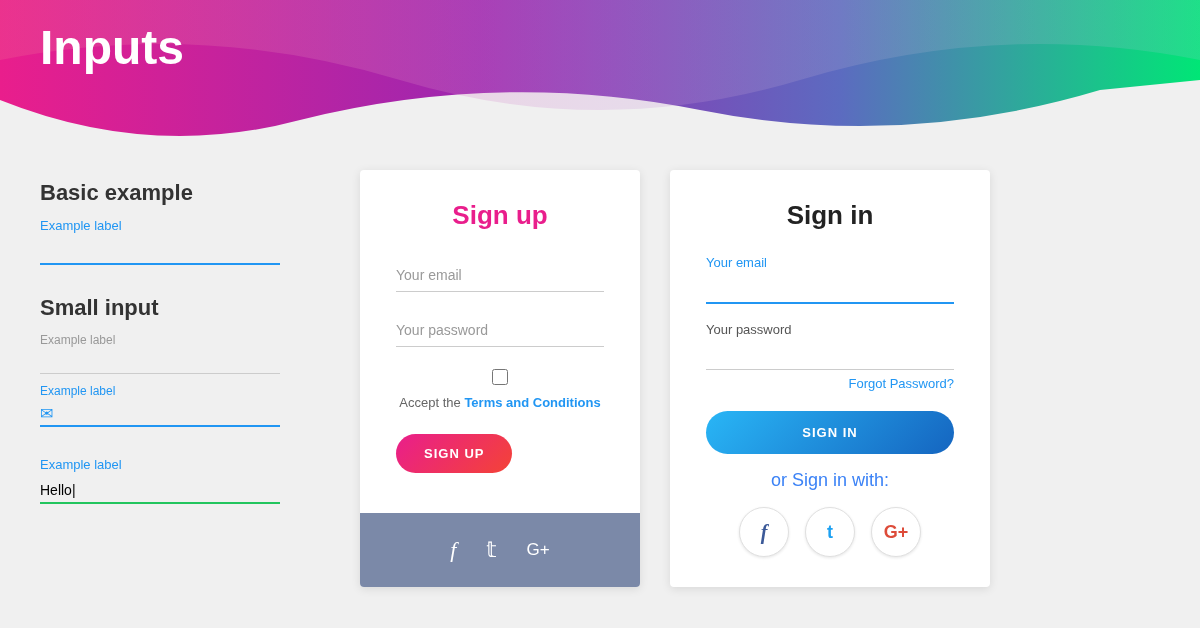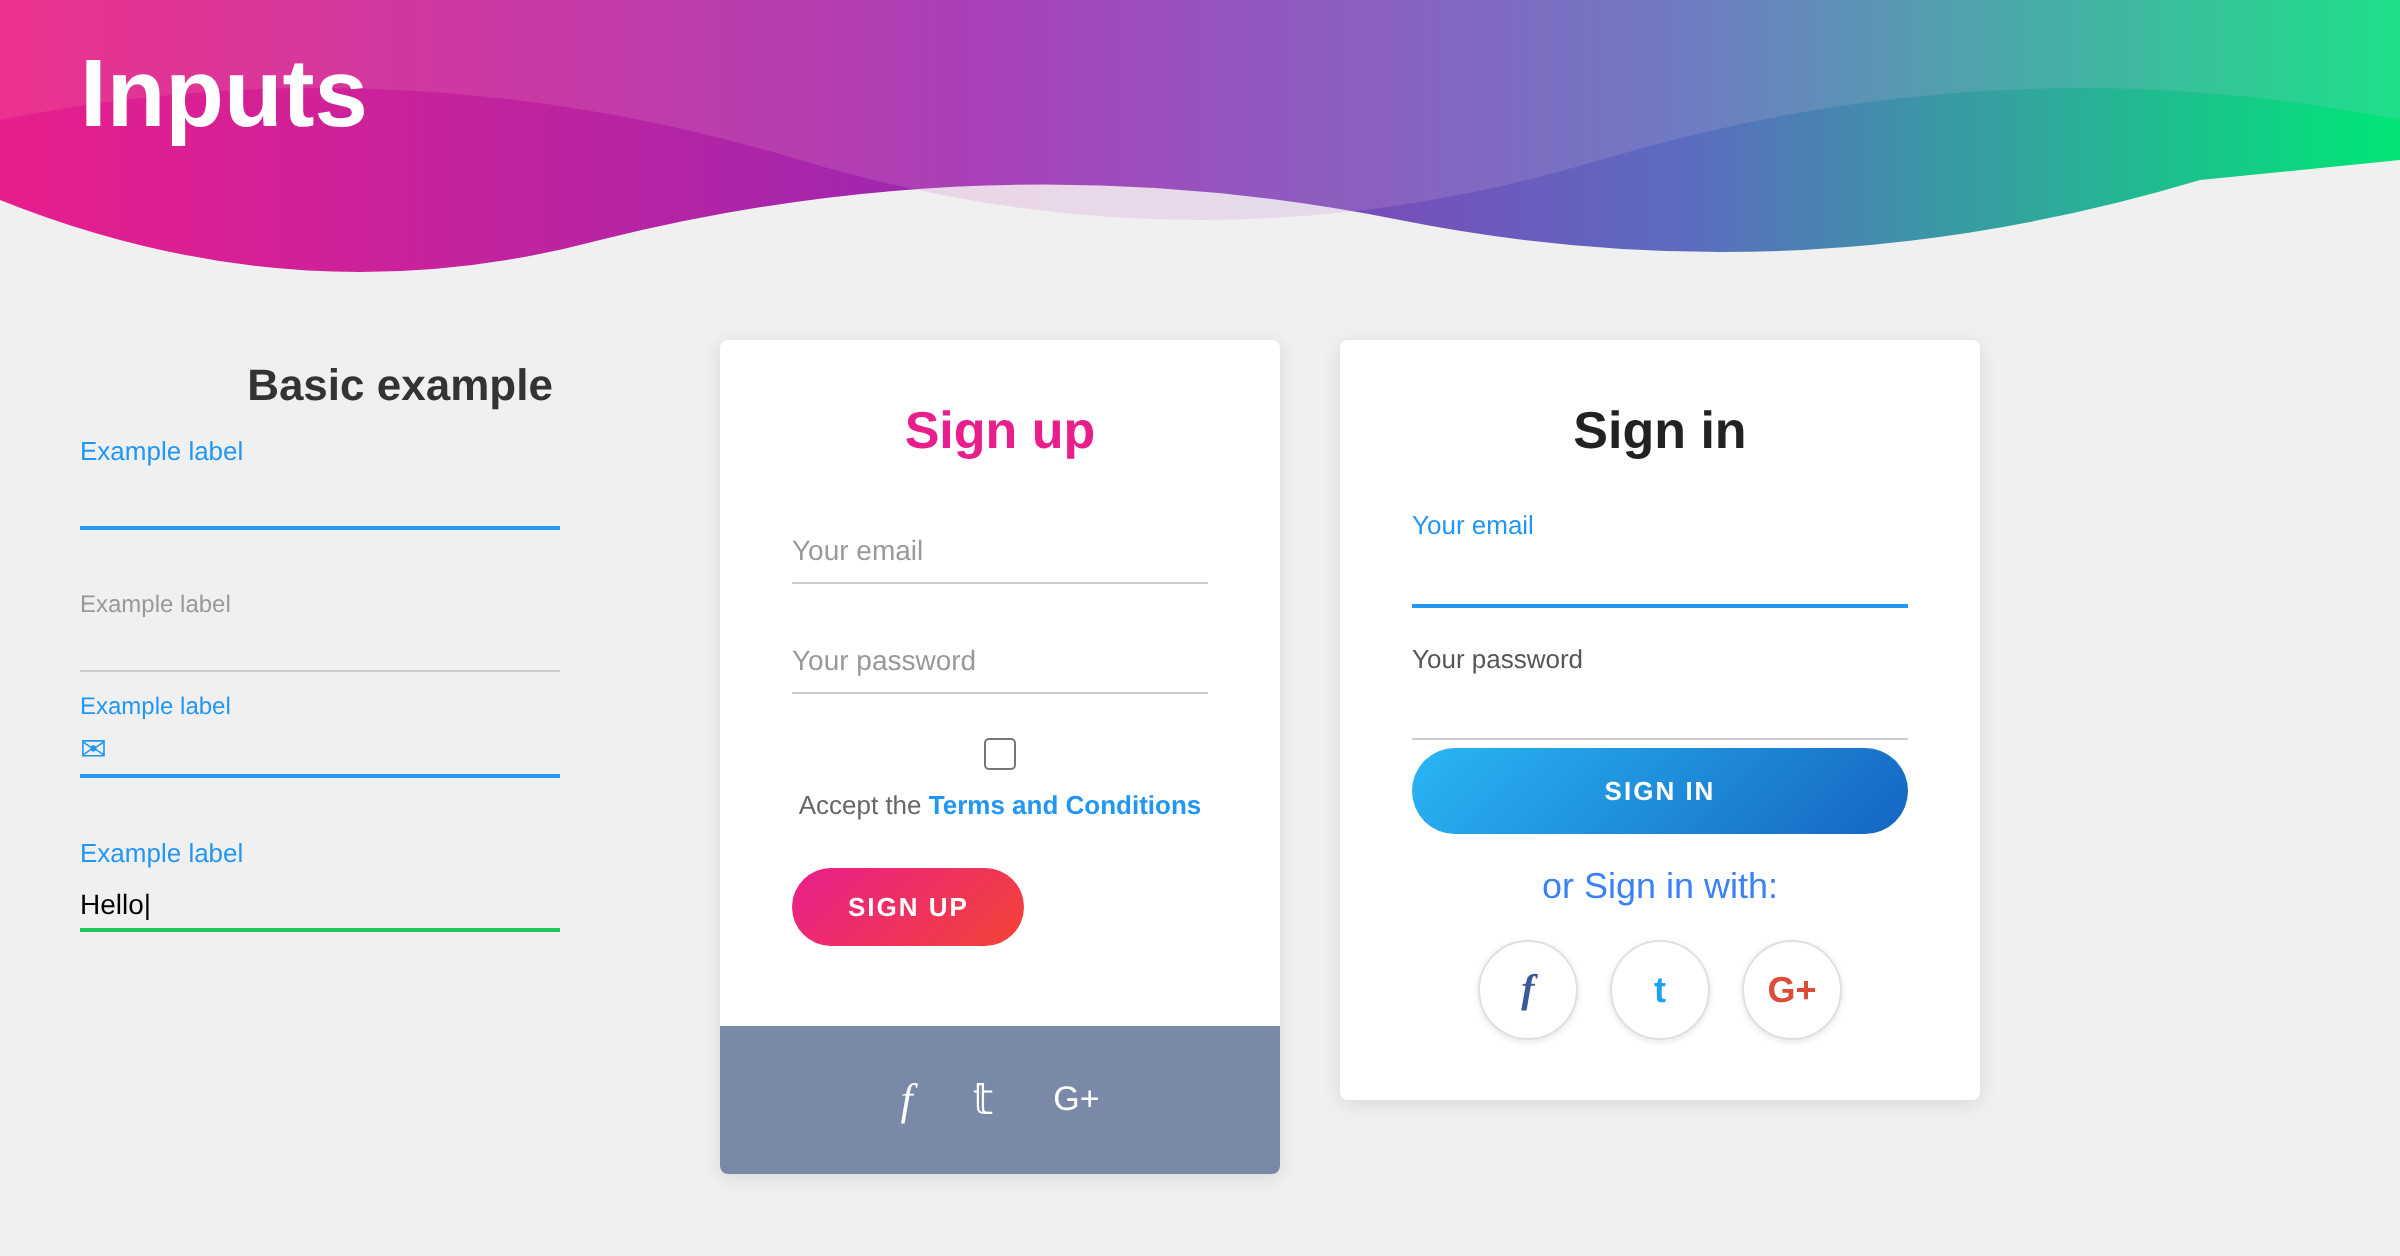--- a/index.html
+++ b/index.html
@@ -53,21 +53,20 @@
       width: 320px;
       padding-top: 10px;
       flex-shrink: 0;
     }
 
     .section-title {
       font-size: 22px;
       font-weight: 600;
       color: #333;
       margin-bottom: 12px;
-      text-align: center;
     }
 
     .example-label {
       font-size: 13px;
       color: #2196F3;
       margin-bottom: 6px;
       display: block;
     }
 
     .basic-input {
@@ -410,20 +409,21 @@
 
   <div class="left-column">
 
     <div>
       <h2 class="section-title">Basic example</h2>
       <span class="example-label">Example label</span>
       <input class="basic-input" type="text" style="">
     </div>
 
     <div class="small-input-section">
+      <h2 class="section-title">Small input</h2>
       <span class="small-label">Example label</span>
       <input class="small-input" type="text" style="">
       <div class="input-with-icon">
         <span class="icon-label">Example label</span>
         <span class="mail-icon">✉</span>
         <input type="text" style="">
       </div>
     </div>
 
     <div class="placeholder-section">
@@ -470,20 +470,21 @@
     <div class="signin-field">
       <span class="signin-field-label">Your email</span>
       <input class="signin-input" type="email" style="">
     </div>
 
     <div class="signin-password-field">
       <span class="signin-password-label">Your password</span>
       <input class="signin-password-input" type="password" style="">
     </div>
 
+    <div class="forgot-password">Forgot Password?</div>
 
     <button class="signin-btn">SIGN IN</button>
 
     <div class="or-text">or Sign in with:</div>
 
     <div class="social-buttons">
       <button class="social-btn">
         <span class="social-btn-facebook" style="font-family: Georgia, serif; font-style: italic;">f</span>
       </button>
       <button class="social-btn">

